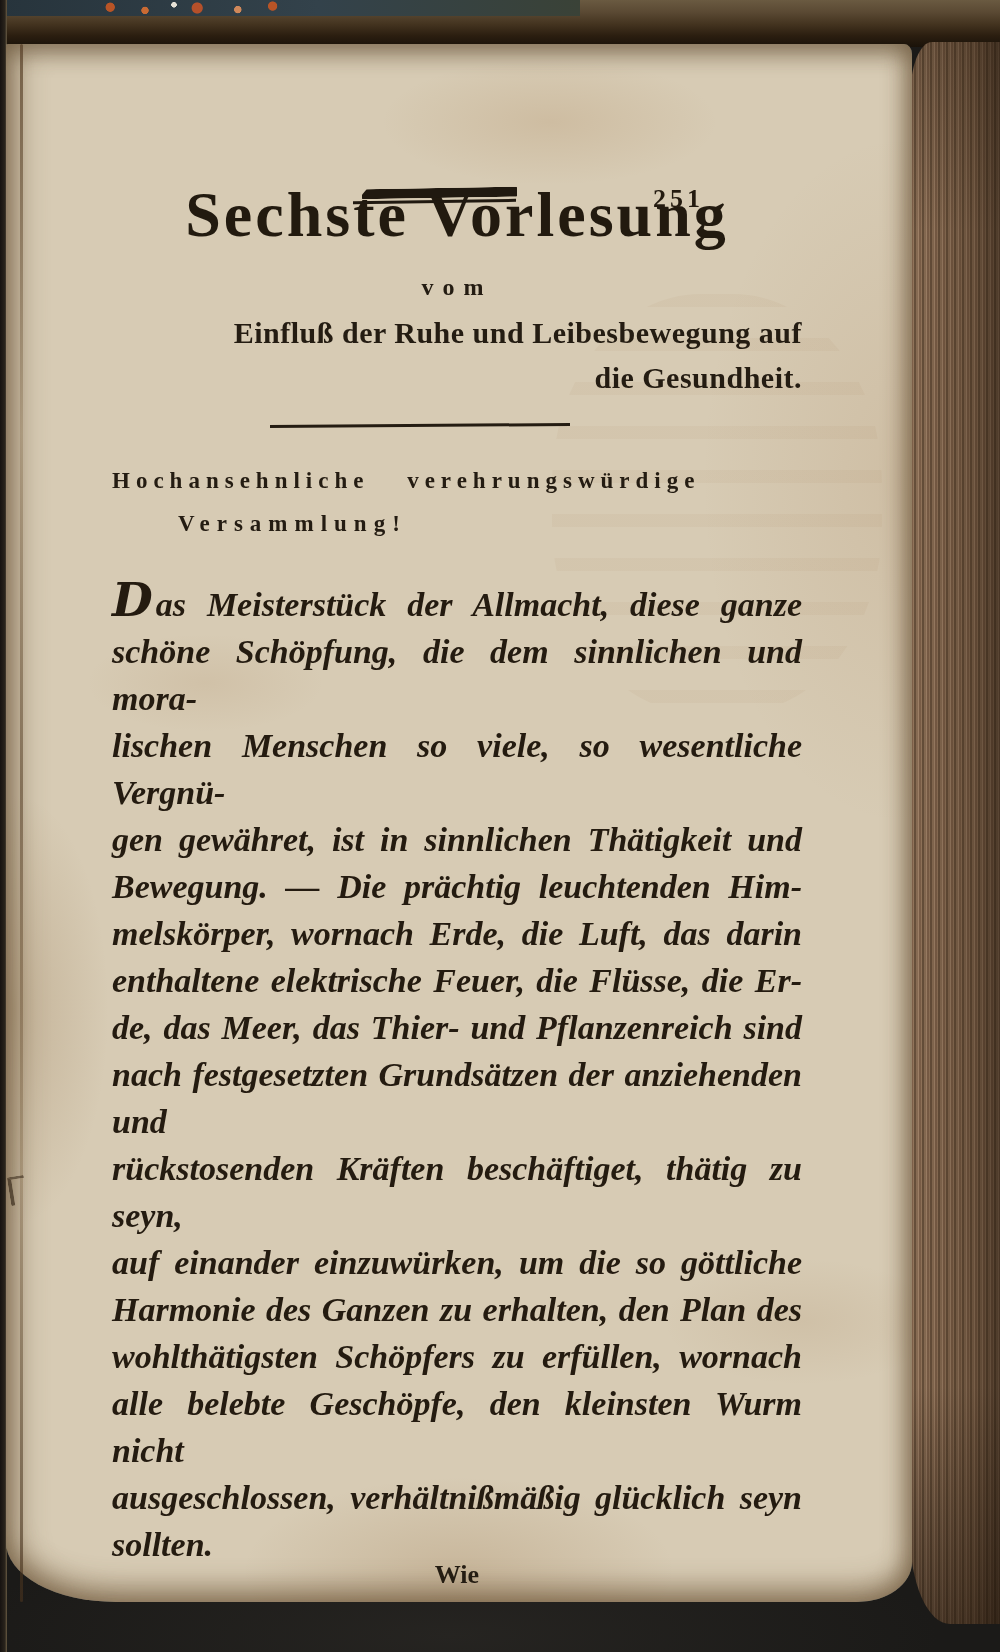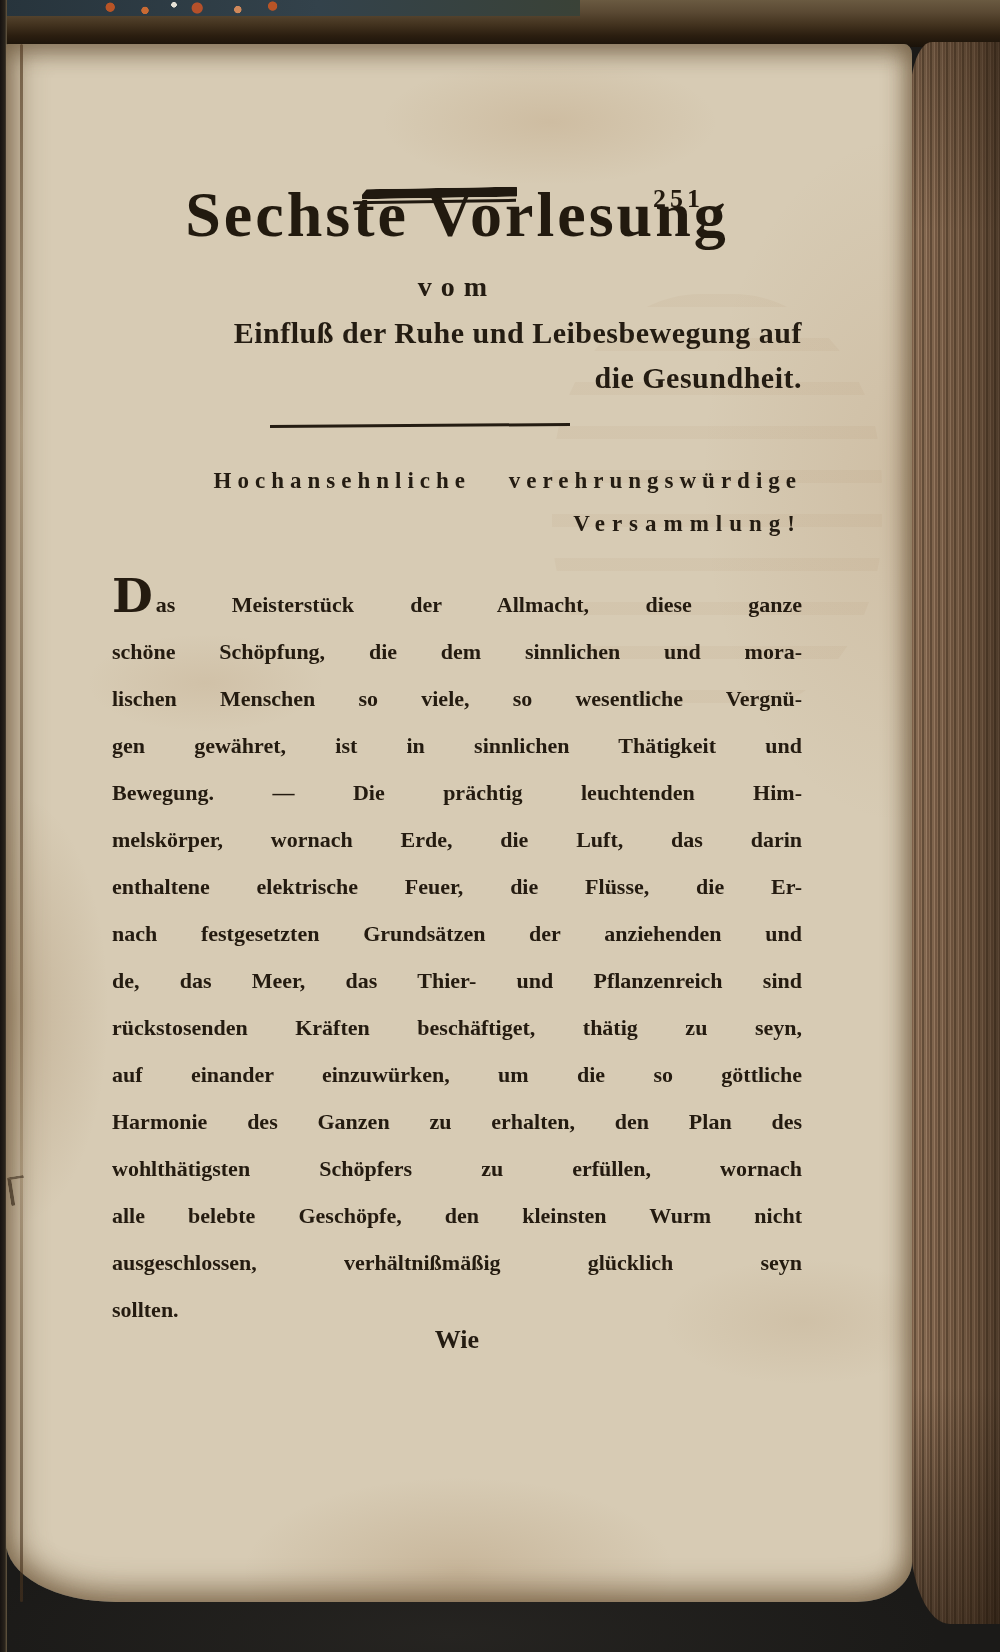--- a/index.html
+++ b/index.html
@@ -116,35 +116,35 @@
     font-size: 26px; font-weight: bold; letter-spacing: 4px; color: #241b10;
   }
 
   .title {
     margin: 36px 0 0 0; text-align: center;
     font-size: 64px; font-weight: bold; letter-spacing: 3px;
     line-height: 62px; color: #221a0f;
   }
   .vom {
     margin-top: 28px; text-align: center;
-    font-size: 28px; font-weight: bold; letter-spacing: 9px;
+    font-size: 24px; font-weight: bold; letter-spacing: 9px;
     line-height: 26px;
   }
   .subtitle { margin-top: 10px; font-size: 30px; font-weight: bold; line-height: 45px; text-align: right; letter-spacing: 0.5px; }
 
   .rule {
     margin: 24px 0 0 158px; width: 300px; height: 3px;
     background: #241c12; border: 0; transform: skewY(-0.4deg);
   }
 
-  .salutation { margin-top: 32px; font-size: 23px; font-weight: bold; line-height: 43px; text-align: right; }
+  .salutation { margin-top: 32px; font-size: 23px; font-weight: bold; line-height: 43px; }
   .salutation .sal-line-1 { letter-spacing: 6px; word-spacing: 26px; }
   .salutation .sal-line-2 { letter-spacing: 7px; word-spacing: 10px; text-indent: 66px; }
 
-  .body-text { margin-top: 36px; font-size: 22px; font-weight: bold; line-height: 47px; color: #241b10; }
+  .body-text { margin-top: 36px; font-size: 34px; font-weight: bold; line-height: 47px; color: #241b10; font-style: italic; }
   .body-line { text-align: justify; text-align-last: justify; }
   .body-line.short { text-align-last: left; }
   .body-line.lead::first-letter {
     font-size: 47px; line-height: 30px; padding-right: 3px;
     font-family: "DejaVu Serif", serif;
   }
   .catchword { margin-top: -8px; text-align: center; font-size: 26px; font-weight: bold; }
 </style>
 </head>
 <body>
@@ -189,22 +189,22 @@
       </div>
 
       <div class="body-text">
         <div class="body-line lead">Das Meisterstück der Allmacht, diese ganze</div>
         <div class="body-line">schöne Schöpfung, die dem sinnlichen und mora-</div>
         <div class="body-line">lischen Menschen so viele, so wesentliche Vergnü-</div>
         <div class="body-line">gen gewähret, ist in sinnlichen Thätigkeit und</div>
         <div class="body-line">Bewegung. — Die prächtig leuchtenden Him-</div>
         <div class="body-line">melskörper, wornach Erde, die Luft, das darin</div>
         <div class="body-line">enthaltene elektrische Feuer, die Flüsse, die Er-</div>
+        <div class="body-line">de, das Meer, das Thier- und Pflanzenreich sind</div>
         <div class="body-line">nach festgesetzten Grundsätzen der anziehenden und</div>
-        <div class="body-line">de, das Meer, das Thier- und Pflanzenreich sind</div>
         <div class="body-line">rückstosenden Kräften beschäftiget, thätig zu seyn,</div>
         <div class="body-line">auf einander einzuwürken, um die so göttliche</div>
         <div class="body-line">Harmonie des Ganzen zu erhalten, den Plan des</div>
         <div class="body-line">wohlthätigsten Schöpfers zu erfüllen, wornach</div>
         <div class="body-line">alle belebte Geschöpfe, den kleinsten Wurm nicht</div>
         <div class="body-line">ausgeschlossen, verhältnißmäßig glücklich seyn</div>
         <div class="body-line short">sollten.</div>
       </div>
 
       <div class="catchword">Wie</div>

